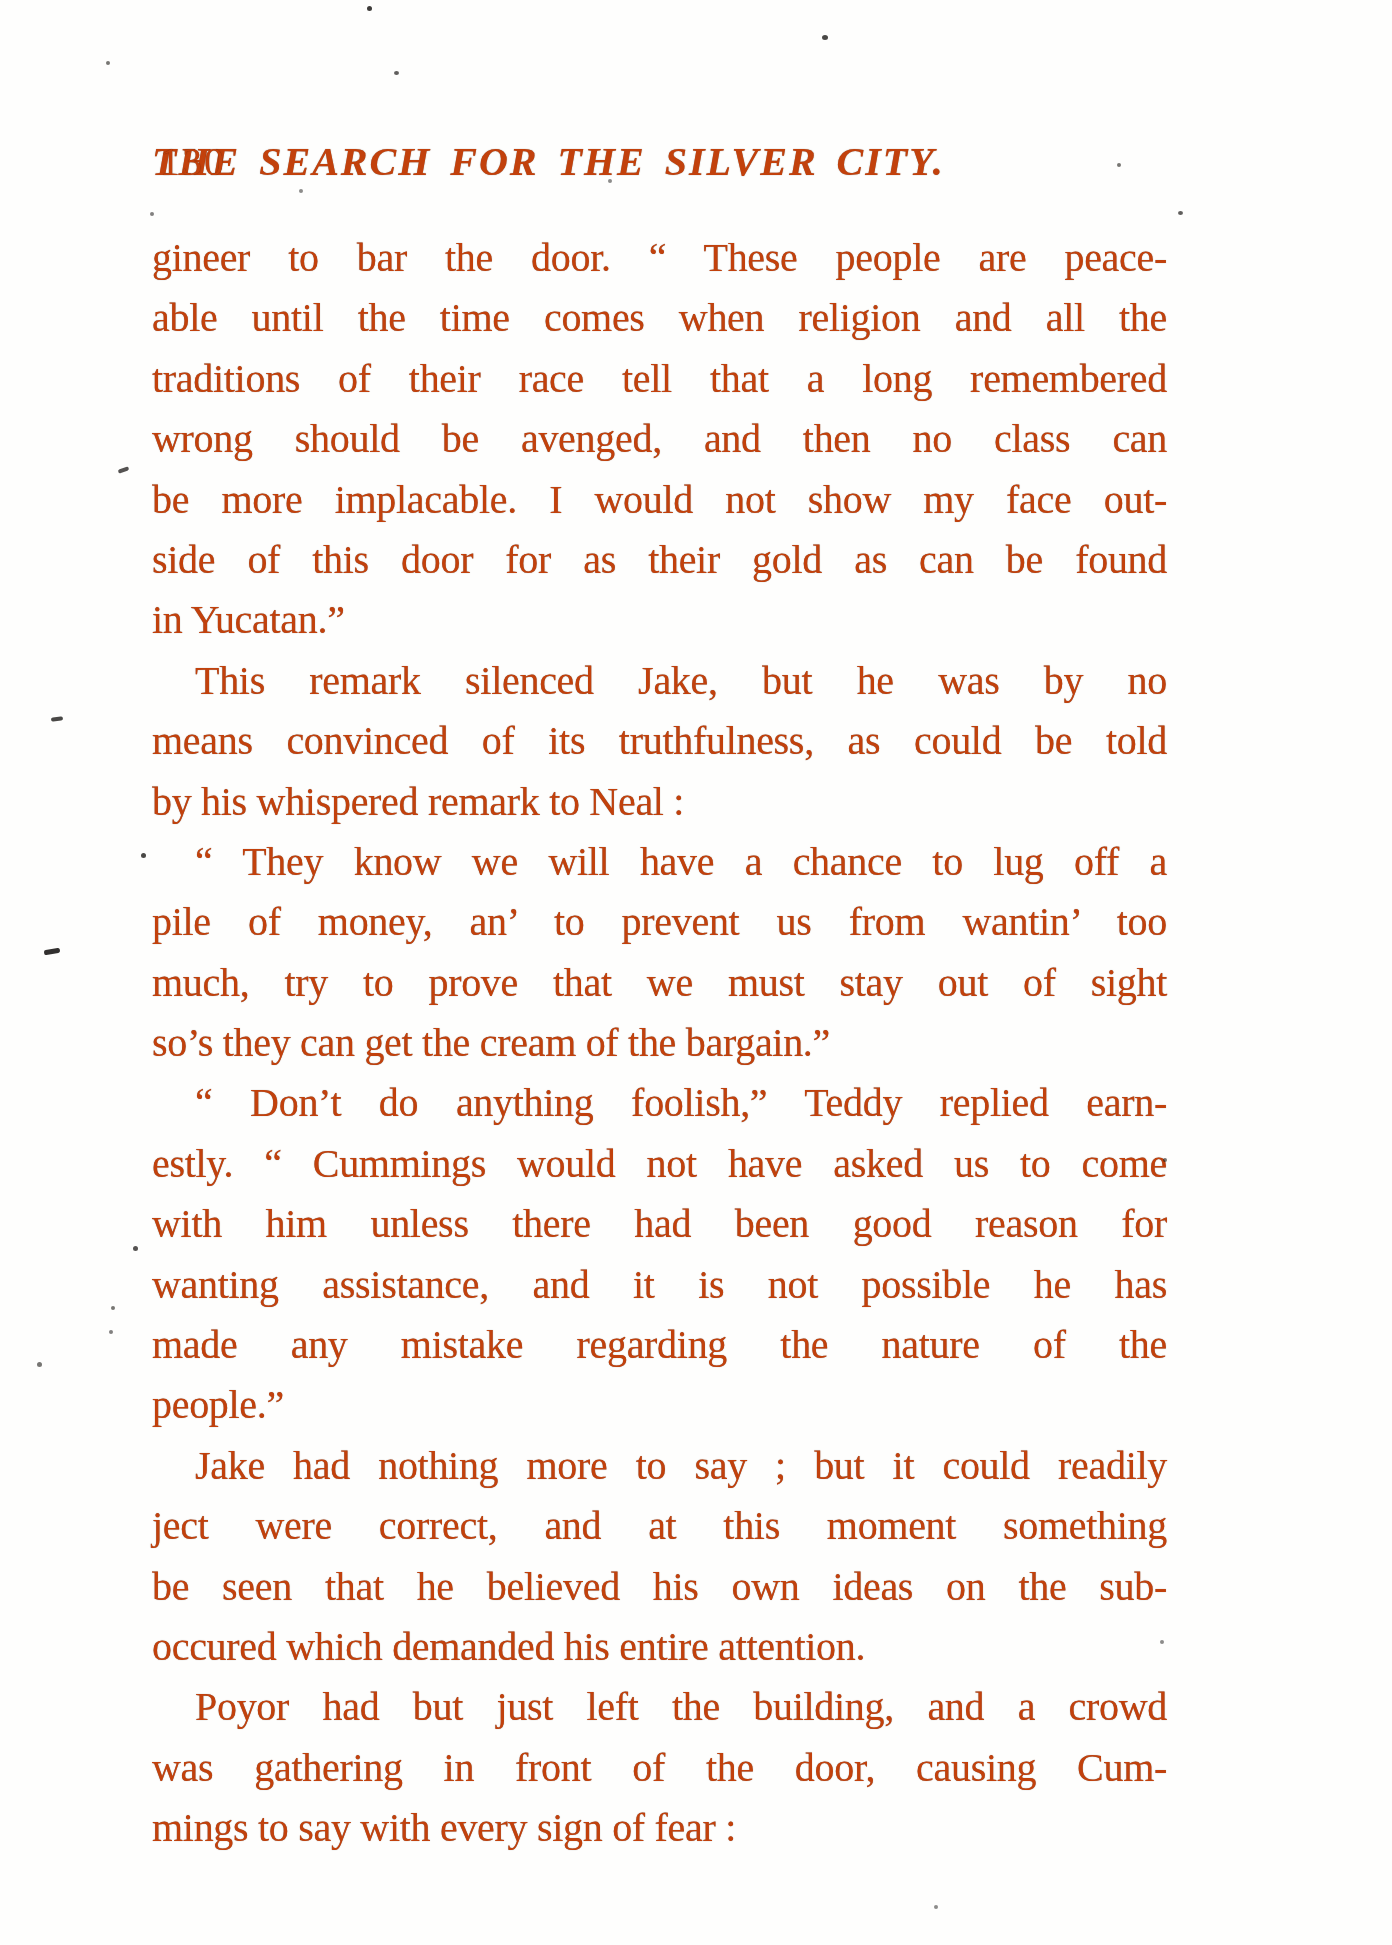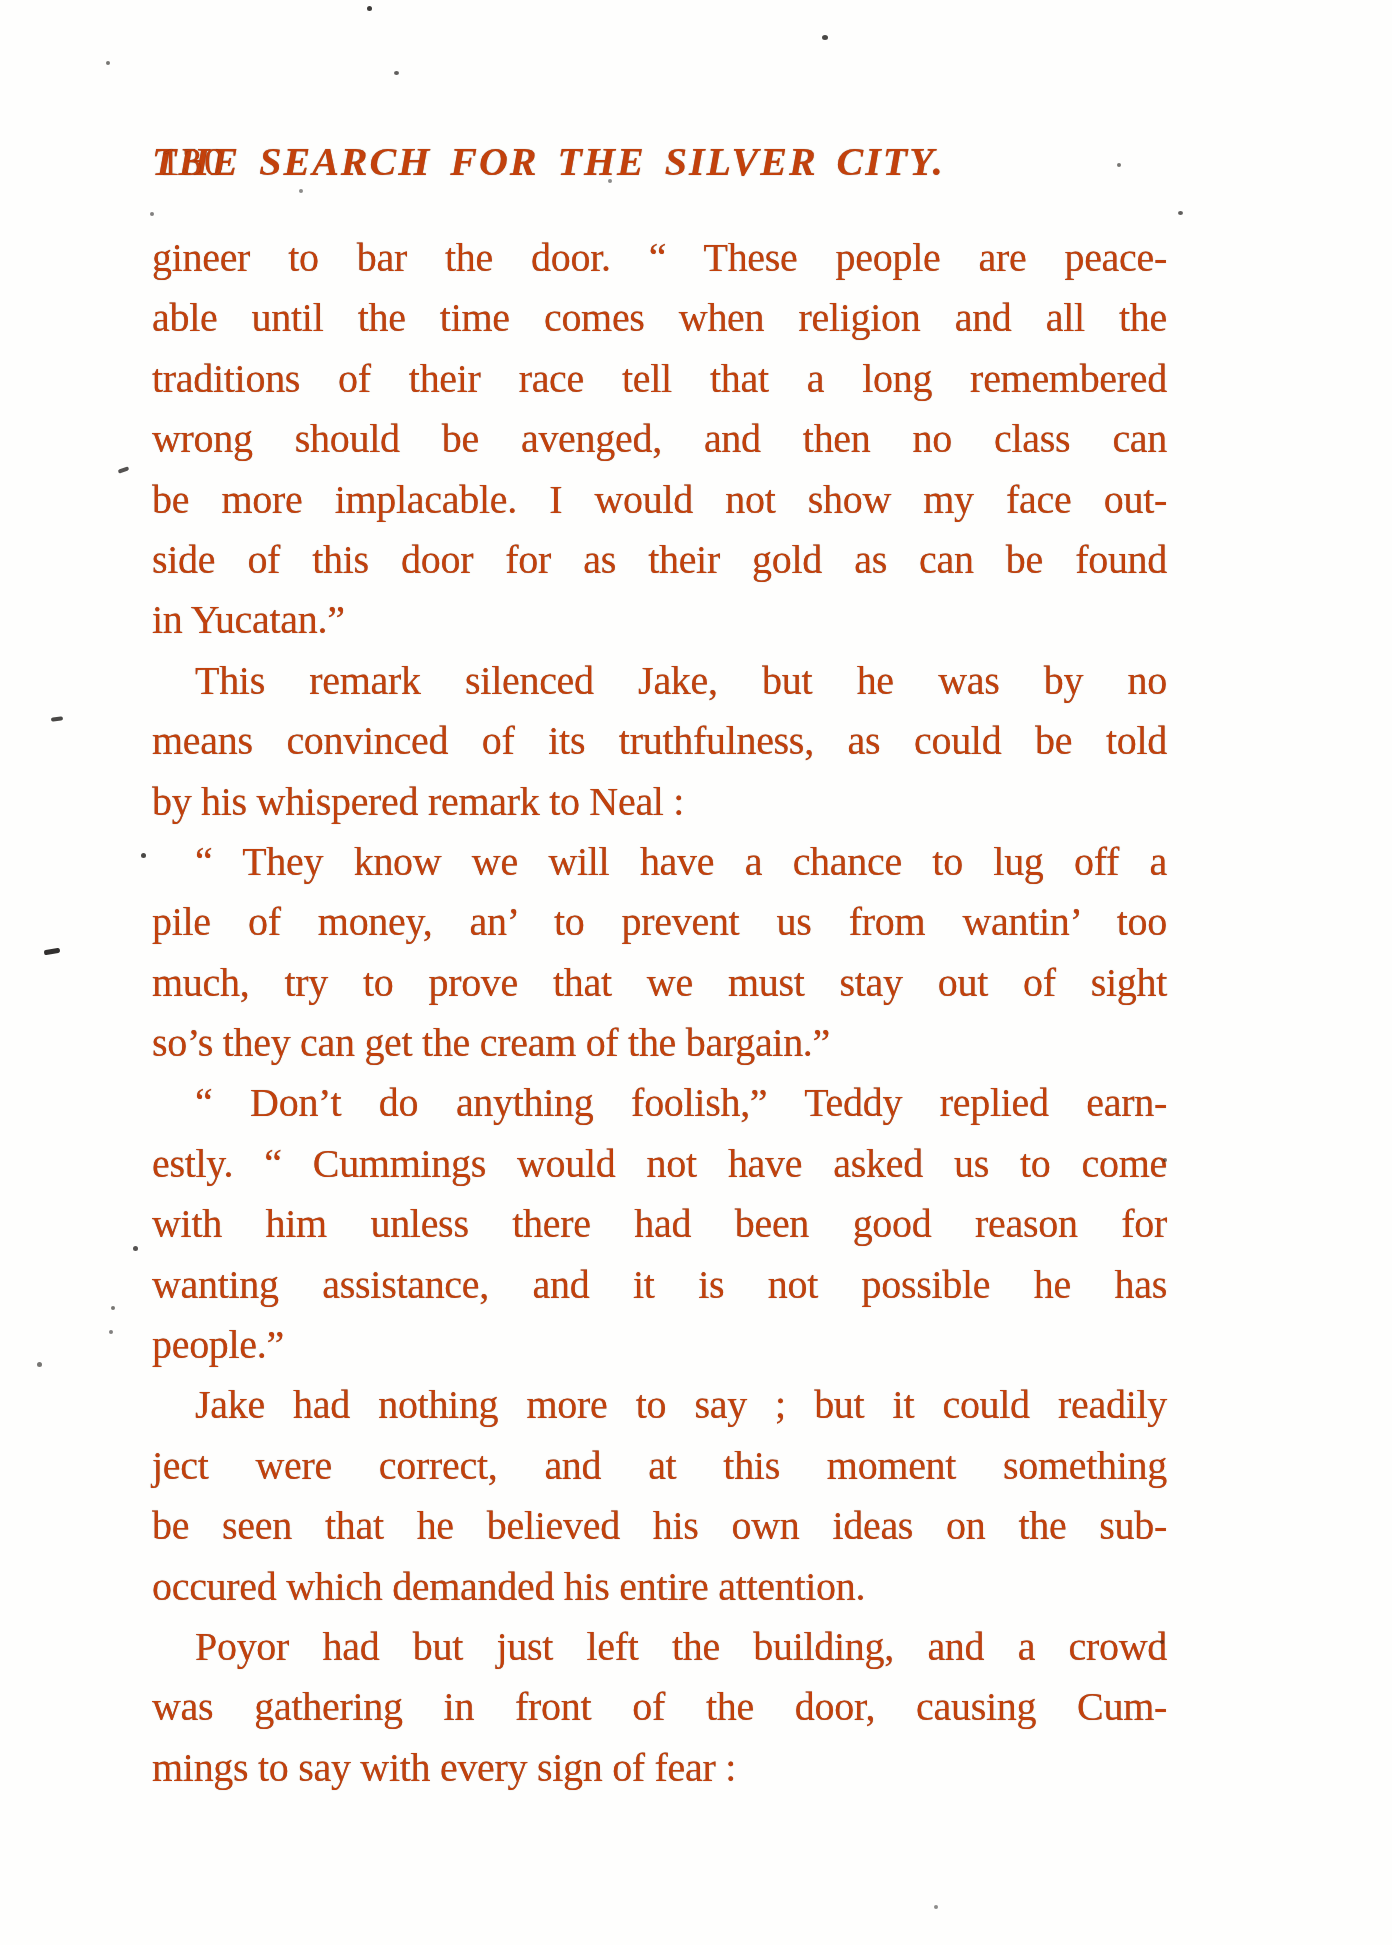--- a/index.html
+++ b/index.html
@@ -105,20 +105,21 @@
         <div class="line indent">“ They know we will have a chance to lug off a</div>
         <div class="line">pile of money, an’ to prevent us from wantin’ too</div>
         <div class="line">much, try to prove that we must stay out of sight</div>
         <div class="line last">so’s they can get the cream of the bargain.”</div>
       </div>
       <div class="para">
         <div class="line indent">“ Don’t do anything foolish,” Teddy replied earn-</div>
         <div class="line">estly. “ Cummings would not have asked us to come</div>
         <div class="line">with him unless there had been good reason for</div>
         <div class="line">wanting assistance, and it is not possible he has</div>
+        <div class="line">made any mistake regarding the nature of the</div>
         <div class="line last">people.”</div>
       </div>
       <div class="para">
         <div class="line indent">Jake had nothing more to say ; but it could readily</div>
         <div class="line">ject were correct, and at this moment something</div>
         <div class="line">be seen that he believed his own ideas on the sub-</div>
         <div class="line last">occured which demanded his entire attention.</div>
       </div>
       <div class="para">
         <div class="line indent">Poyor had but just left the building, and a crowd</div>

